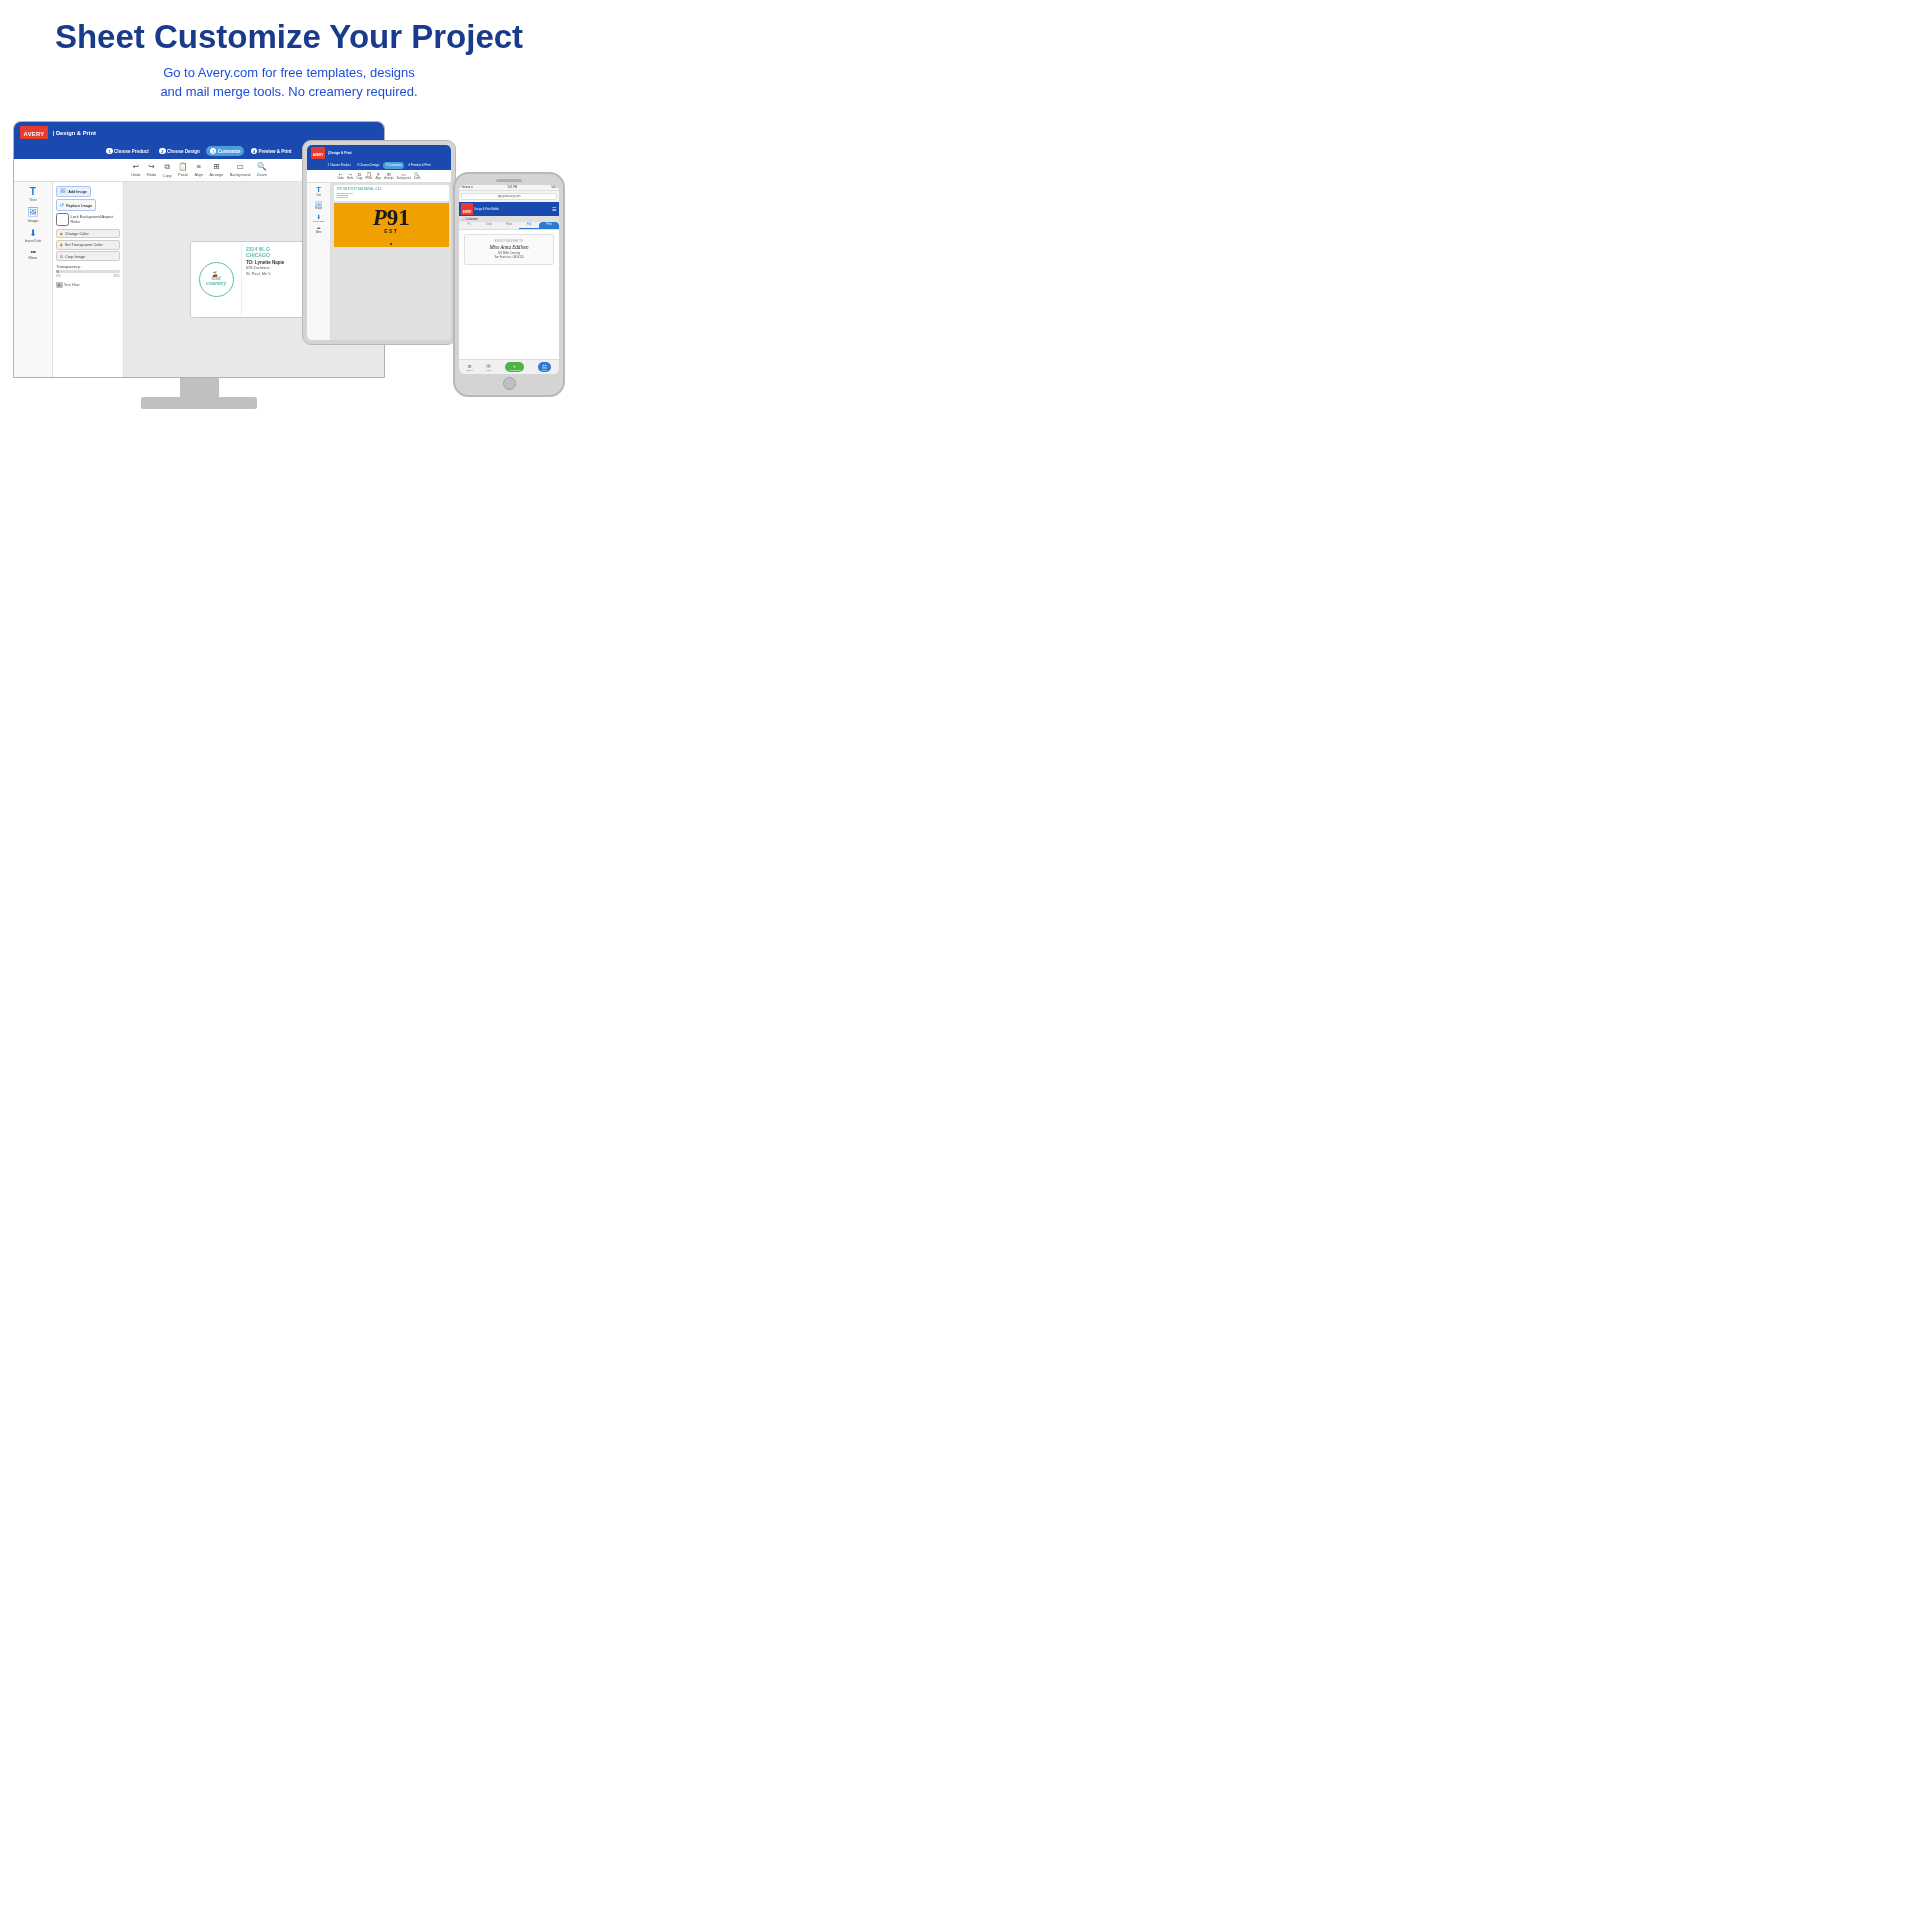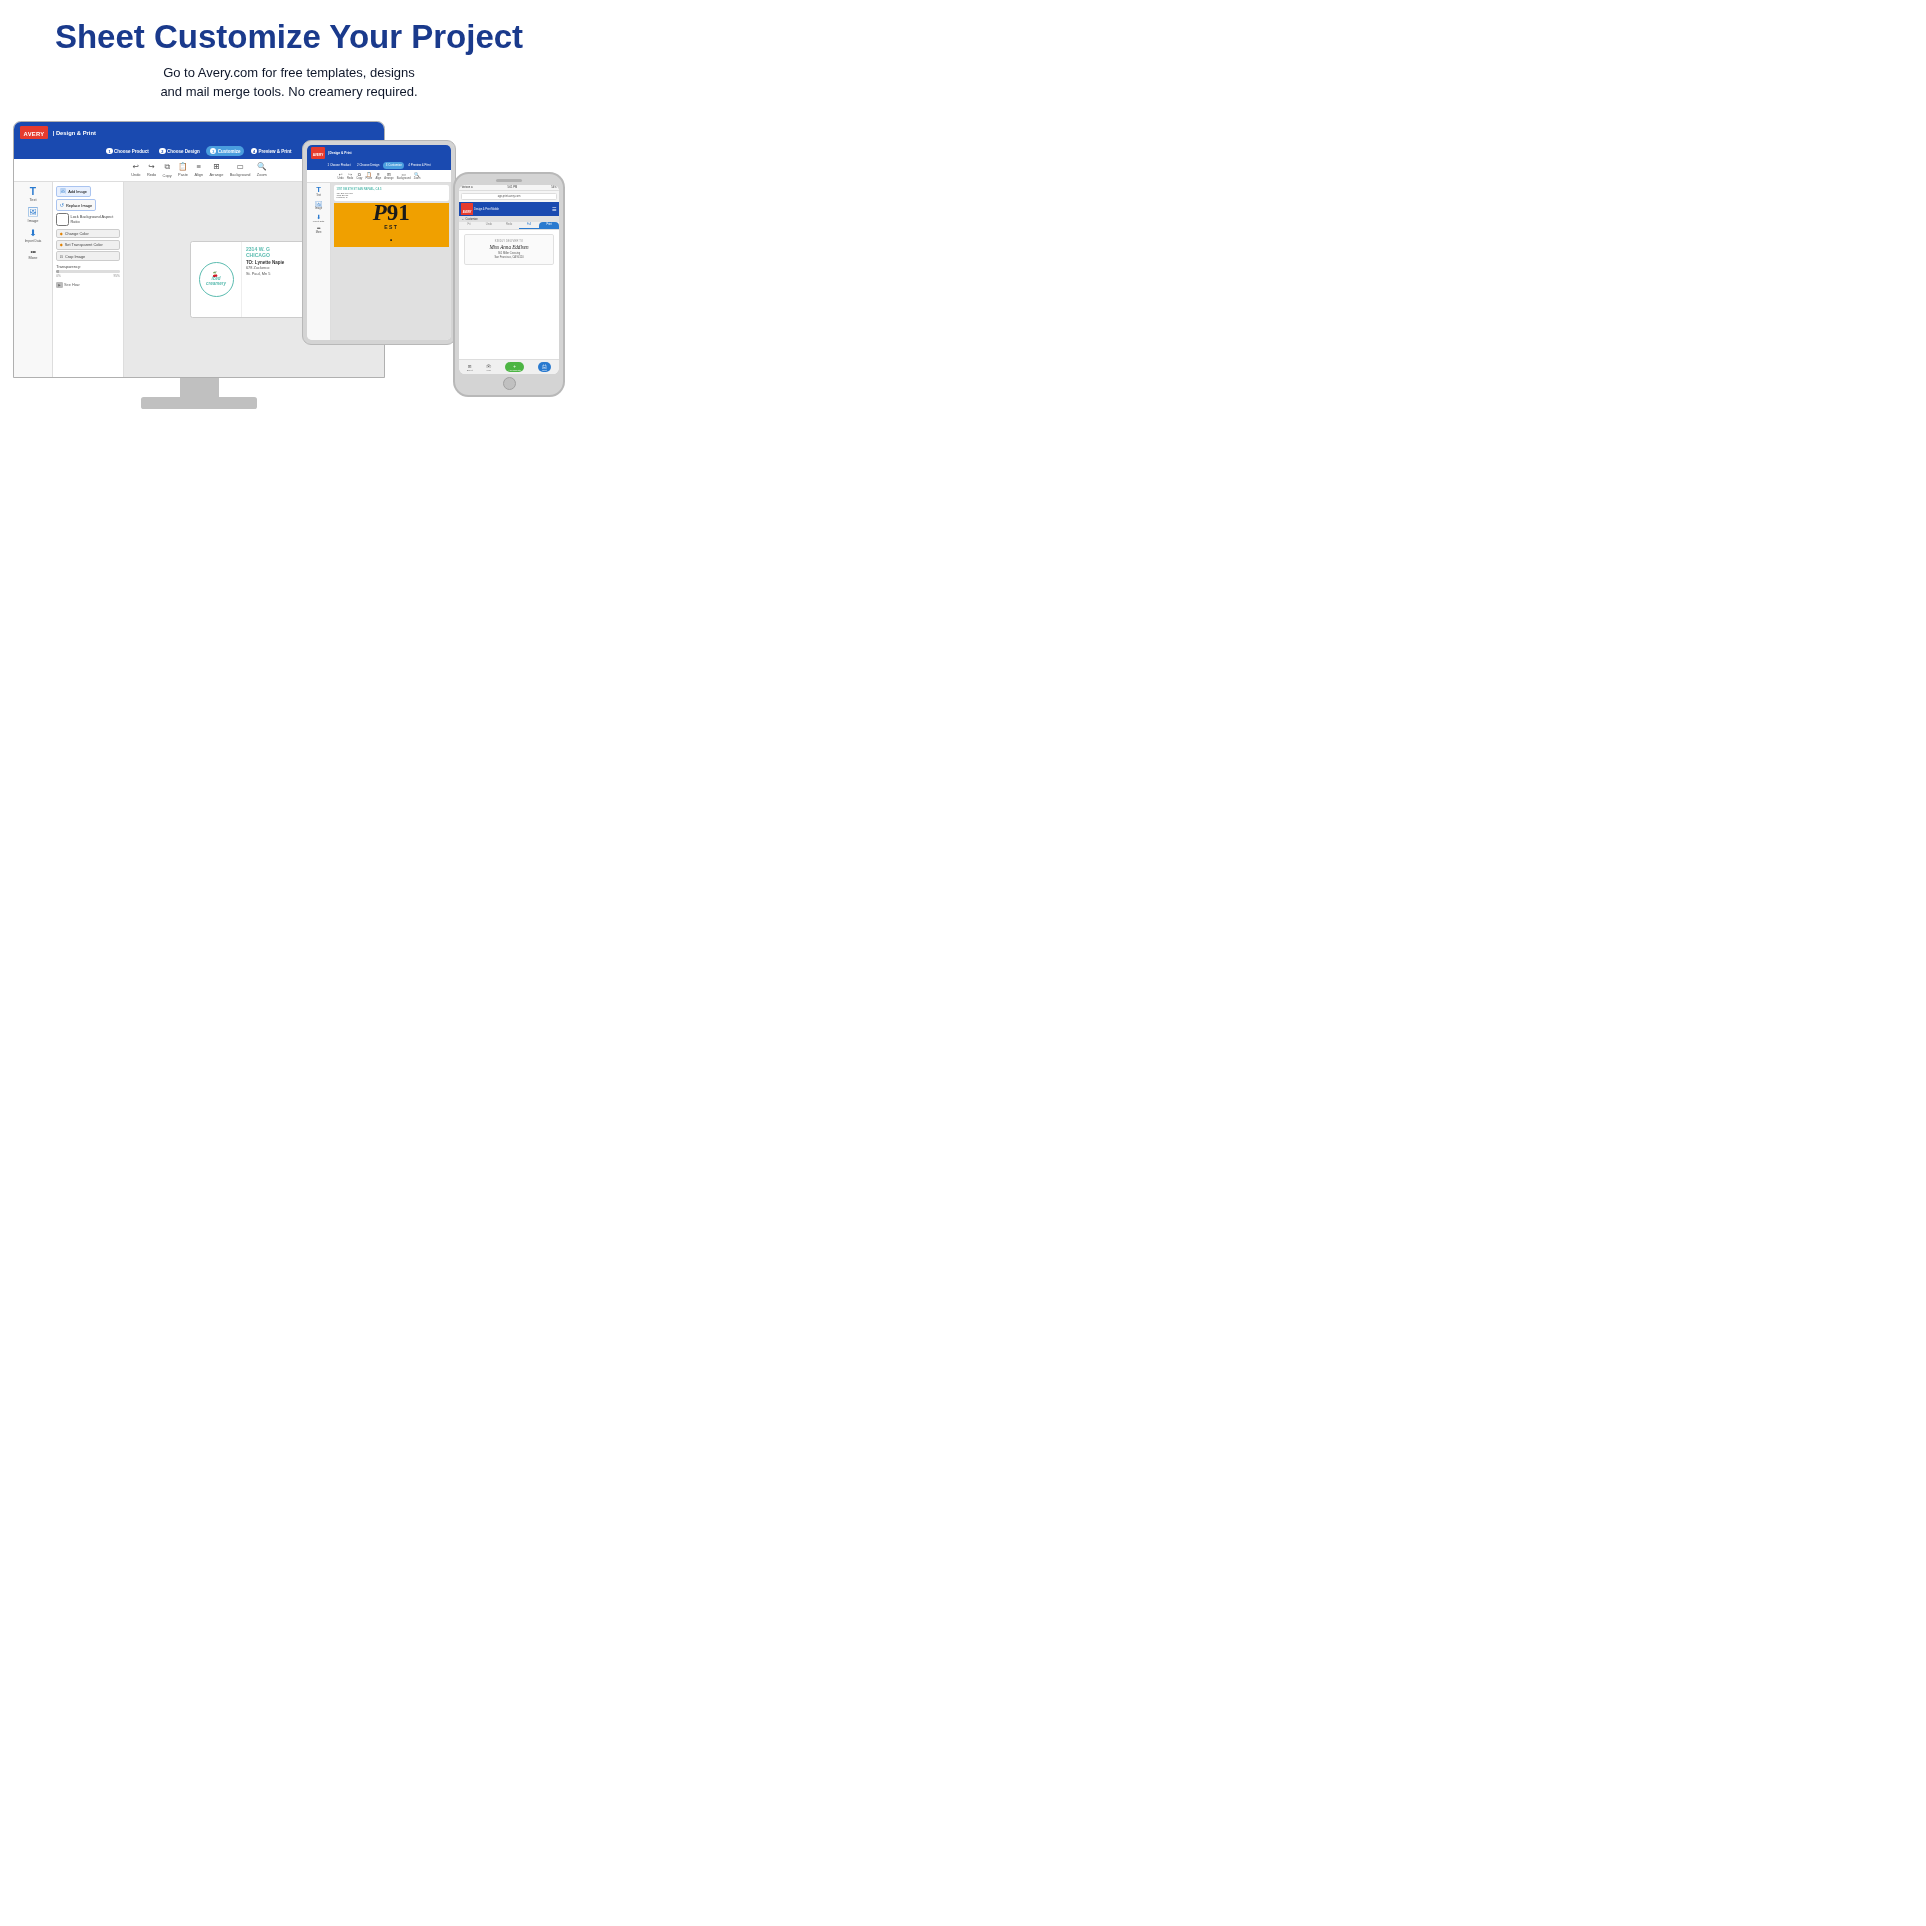--- a/index.html
+++ b/index.html
@@ -18,21 +18,21 @@
     .main-title {
       font-size: 33px;
       font-weight: 900;
       color: #1a3a8c;
       text-align: center;
       line-height: 1.1;
       margin-bottom: 7.7px;
     }
     .subtitle {
       font-size: 13px;
-      color: #0f172a;
+      color: #1d4ed8;
       text-align: center;
       line-height: 1.5;
       margin-bottom: 19px;
       font-weight: 400;
     }
 
     
     .devices-container {
       position: relative;
       width: 552px;
@@ -477,21 +477,21 @@
       font-size: 2.2px;
       color: #555;
       margin-top: 1.3px;
     }
     .pkg-label {
       margin: 0 2.6px 2.6px;
       height: 44px;
       background: #f0a000;
       border-radius: 0;
       display: flex;
-      align-items: flex-start;
+      align-items: flex-end;
       justify-content: center;
       position: relative;
       overflow: hidden;
     }
     .pkg-label-number {
       font-size: 18px;
       font-weight: 900;
       color: #1a1a1a;
       font-family: serif;
       line-height: 1;

